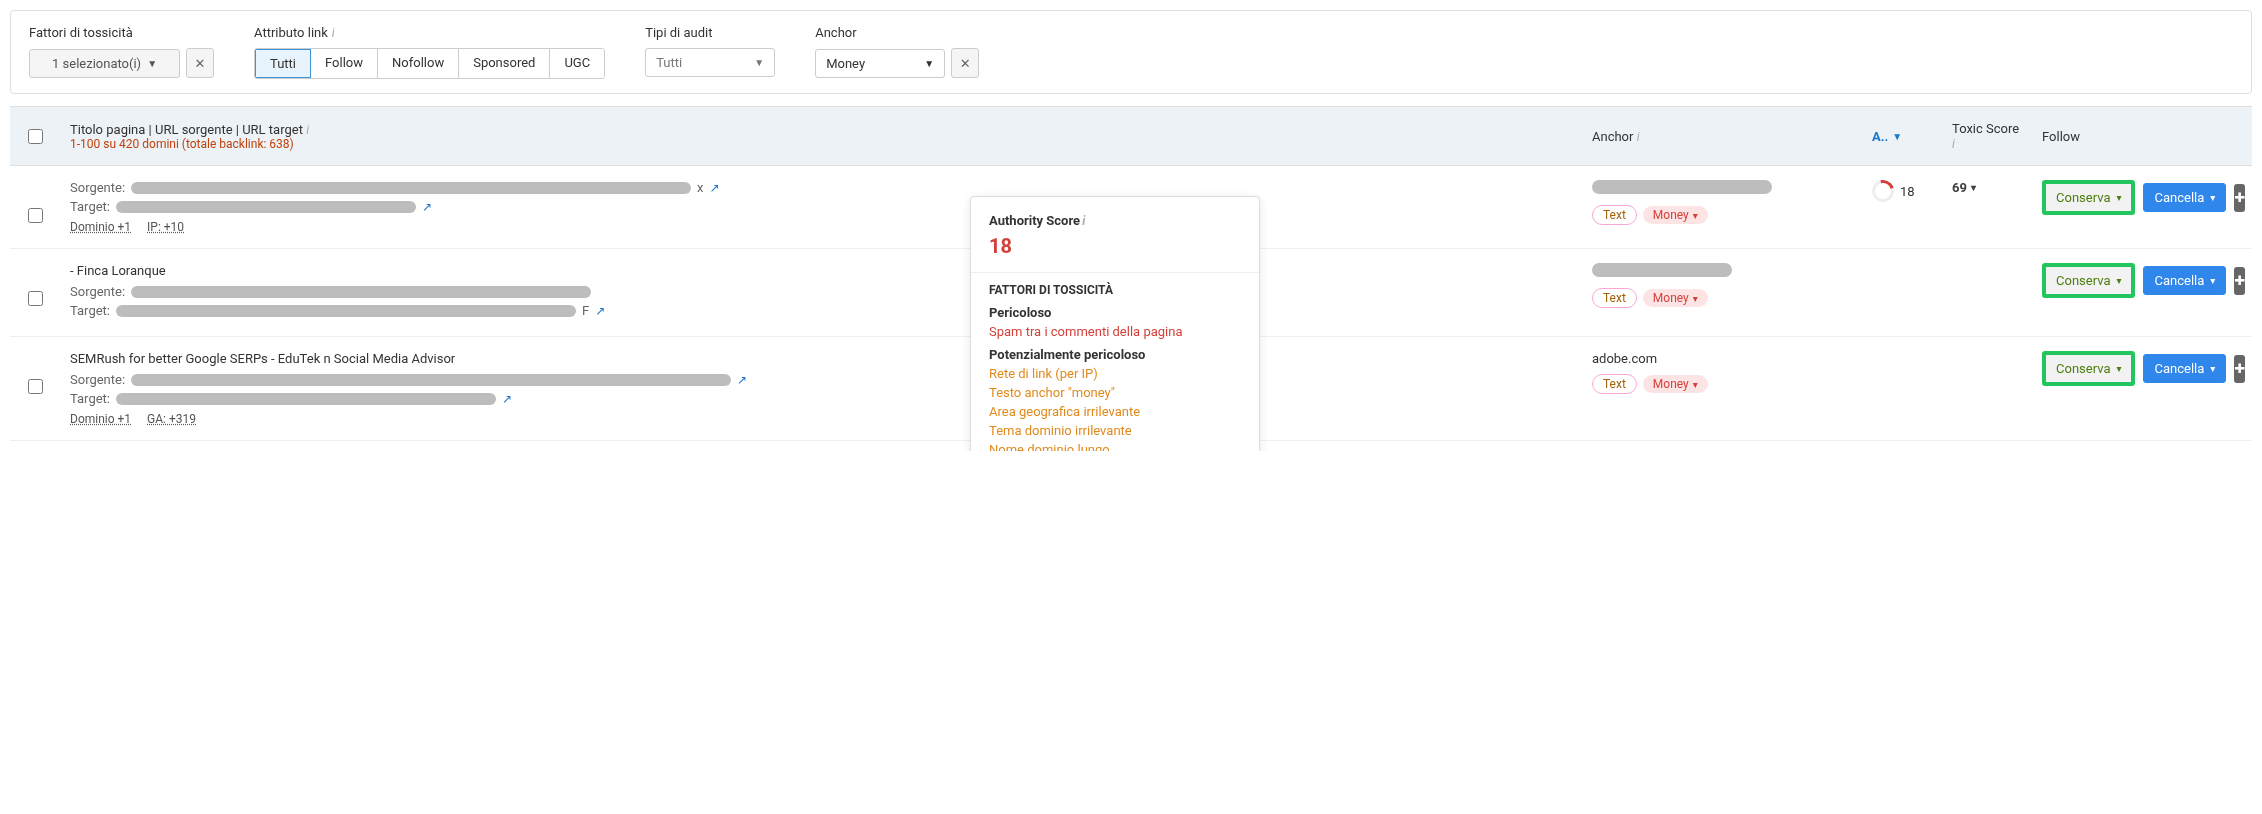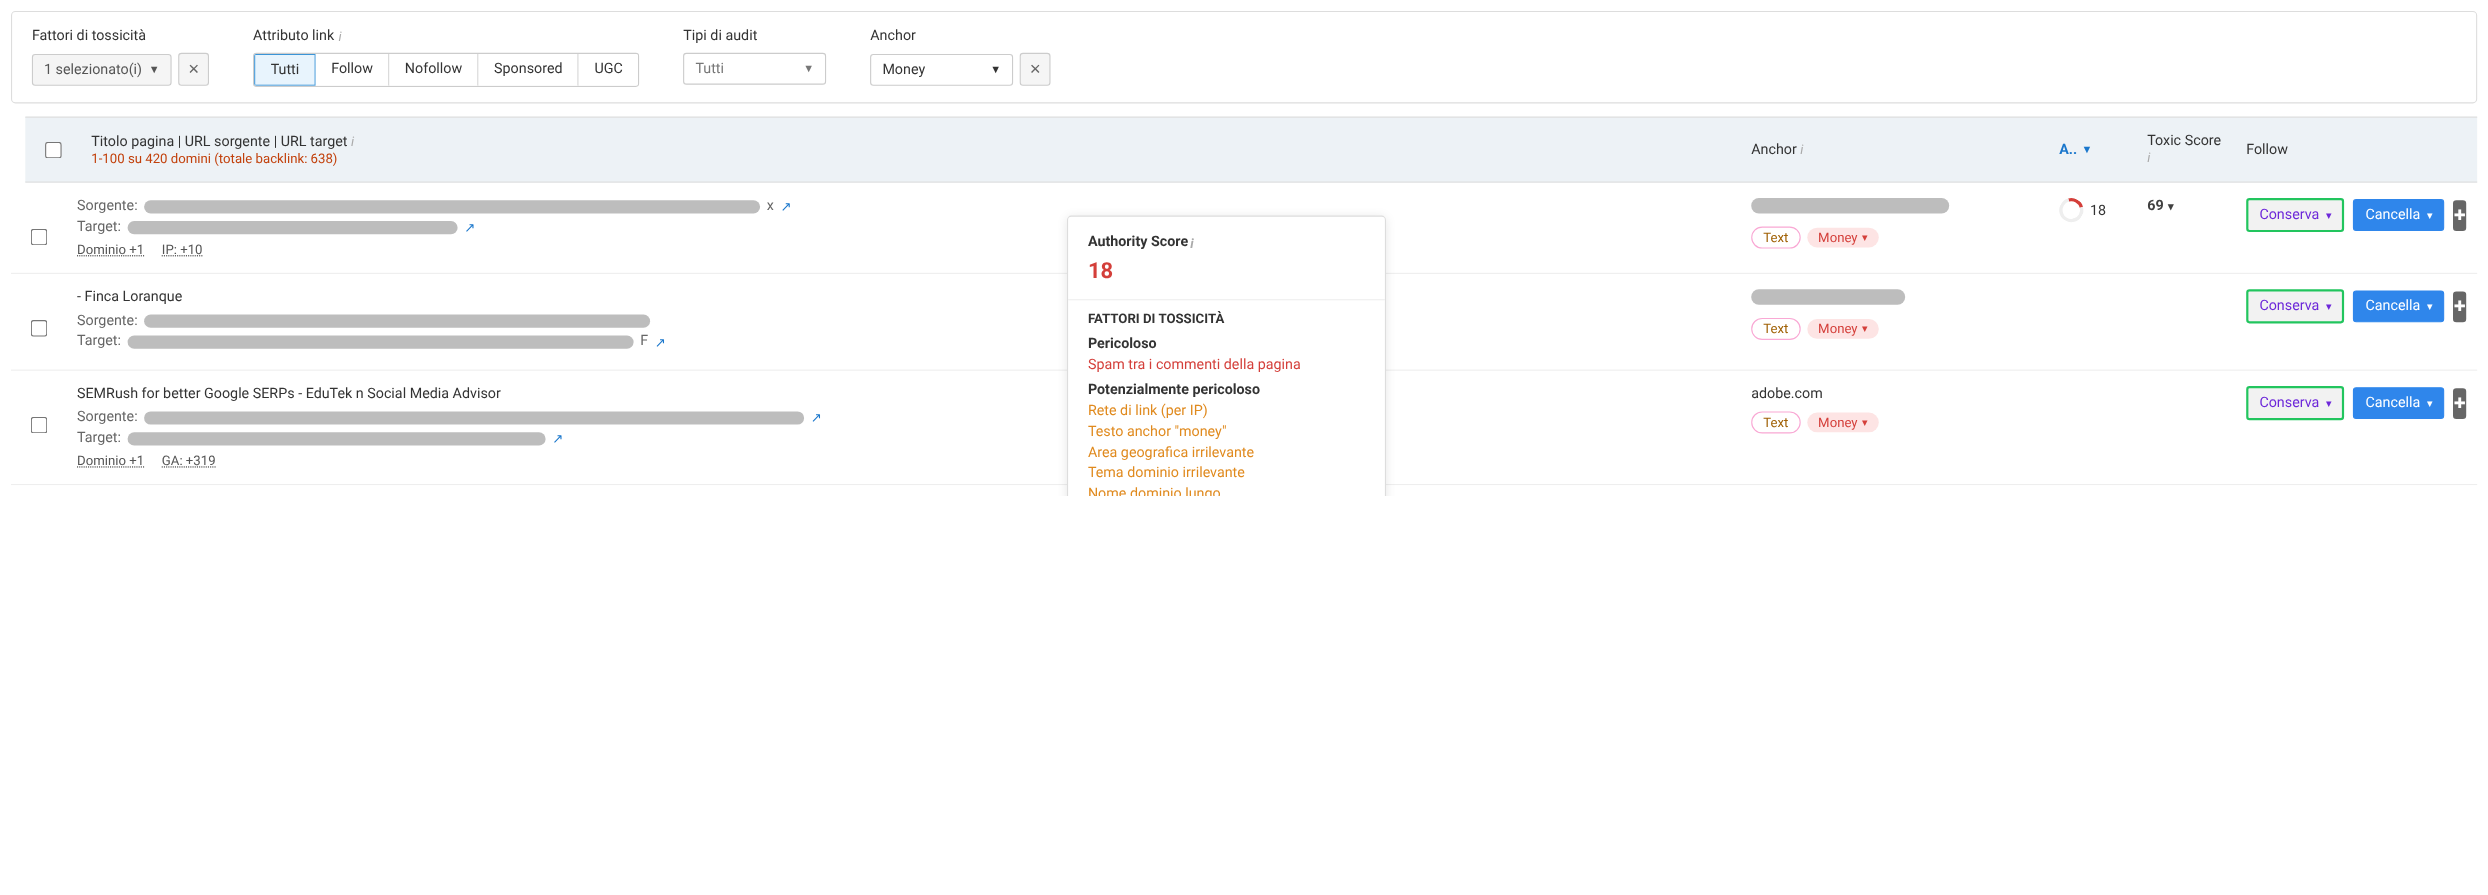--- a/index.html
+++ b/index.html
@@ -3,29 +3,29 @@
 <meta charset="utf-8">
 <style>
 * { box-sizing: border-box; margin: 0; padding: 0; }
 body { font-family: -apple-system, BlinkMacSystemFont, "Segoe UI", Roboto, Arial, sans-serif; font-size: 13px; color: #333; background: #fff; }
 .container { padding: 10px; }
 .filters-panel { border: 1px solid #ddd; border-radius: 4px; padding: 14px 18px; margin-bottom: 12px; display: flex; gap: 40px; flex-wrap: wrap; }
 .filter-group { display: flex; flex-direction: column; gap: 8px; }
 .filter-label { font-size: 13px; color: #333; display: flex; align-items: center; gap: 4px; }
 .info-icon { color: #aaa; font-style: italic; font-size: 12px; cursor: pointer; }
 .selector-row { display: flex; align-items: center; gap: 6px; }
-.dropdown-box { display: inline-flex; align-items: center; gap: 6px; border: 1px solid #ccc; background: #f5f5f5; padding: 6px 10px; border-radius: 3px; cursor: pointer; color: #555; }
+.dropdown-box { display: inline-flex; align-items: center; gap: 6px; border: 1px solid #ccc; background: #f5f5f5; padding: 6px 22px; border-radius: 3px; cursor: pointer; color: #555; }
 .close-btn { display: inline-flex; align-items: center; justify-content: center; width: 28px; height: 30px; border: 1px solid #ccc; border-radius: 3px; background: #f5f5f5; cursor: pointer; color: #666; }
 .seg-control { display: inline-flex; border: 1px solid #ccc; border-radius: 3px; overflow: hidden; }
 .seg-btn { padding: 6px 14px; border-right: 1px solid #ccc; cursor: pointer; background: #fff; color: #333; }
 .seg-btn:last-child { border-right: none; }
 .seg-btn.active { background: #e8f4fd; border: 1px solid #3b95d7; color: #333; }
 .select-box { display: inline-flex; align-items: center; justify-content: space-between; border: 1px solid #ccc; padding: 6px 10px; border-radius: 3px; min-width: 130px; cursor: pointer; background: #fff; color: #777; }
 .select-box.filled { color: #333; }
-.table-header { display: flex; background: #edf2f6; border-top: 1px solid #ddd; border-bottom: 1px solid #ddd; padding: 8px 0; align-items: center; margin-left: 13px; }
+.table-header { display: flex; background: #edf2f6; border-top: 1px solid #ddd; border-bottom: 1px solid #ddd; padding: 8px 0; align-items: center; }
 .th { padding: 6px 10px; color: #333; font-size: 13px; }
 .th-check { width: 50px; display:flex; align-items:center; justify-content:center; }
 .th-title { flex: 1; min-width: 500px; }
 .th-title .subtle { color: #c2410c; font-size: 12px; }
 .th-anchor { width: 280px; }
 .th-as { width: 80px; color: #1a77cc; font-weight: bold; display:flex; align-items:center; gap:4px; cursor:pointer; }
 .th-toxic { width: 90px; }
 .th-actions { width: 220px; }
 .chev { font-size: 10px; }
 .row { display: flex; border-bottom: 1px solid #eee; padding: 12px 0; align-items: flex-start; position: relative; }
@@ -42,21 +42,21 @@
 .anchor-text-redacted { display:inline-block; background:#bdbdbd; height:14px; border-radius:7px; width:180px; margin-bottom:8px; }
 .tag-row { display:flex; gap:6px; align-items:center; }
 .tag { padding:2px 10px; border-radius:12px; font-size:12px; }
 .tag-text { border:1px solid #f9a8d4; background:#fff; color:#a16207;text-align:center; }
 .tag-money { background:#fde4e4; color:#d43f3a; display:inline-flex; align-items:center; gap:4px; }
 .td-as { width:80px; display:flex; align-items:center; gap:6px; }
 .as-donut { width:22px; height:22px; border-radius:50%; border:3px solid #eee; border-top-color:#d43f3a; transform:rotate(30deg); }
 .td-toxic { width:90px; color:#404040; font-weight:bold; display:flex; align-items:center; gap:4px; cursor:pointer; }
 .td-actions { width:220px; display:flex; gap:8px; align-items:center; }
 .btn { padding:6px 10px; border-radius:3px; font-size:13px; cursor:pointer; display:inline-flex; align-items:center; gap:6px; }
-.btn-gray { background:#f2f2f2; border:2px solid #22c55e; color:#6d28d9; }
+.btn-gray { background:#f2f2f2; border:4px solid #22c55e; color:#4d7c0f; }
 .btn-blue { background:#2f86eb; border:1px solid #2f86eb; color:#fff; }
 .btn-square { background:#666; color:#fff; border-radius:3px; width:28px; height:28px; display:inline-flex; align-items:center; justify-content:center; cursor:pointer; }
 .popover { position:absolute; top:30px; left:960px; width:290px; background:#fff; border:1px solid #ddd; border-radius:4px; box-shadow:0 2px 10px rgba(0,0,0,0.1); padding:16px 18px; z-index:10; }
 .popover h4 { font-size:13px; color:#333; display:flex; align-items:center; gap:2px; margin-bottom:6px; }
 .popover .big-red { font-size:20px; font-weight:bold; color:#d43f3a; margin-bottom:14px; }
 .popover hr.hidden { border:none; border-top:1px solid #eee; margin:10px -18px; }
 .popover .sect-title { font-weight:bold; text-transform:uppercase; font-size:12px; margin-bottom:8px; }
 .popover .subhead { font-weight:bold; font-size:13px; margin:8px 0 4px; }
 .popover .danger-item { color:#d43f3a; font-size:13px; margin-bottom:4px; }
 .popover .warn-item { color:#e08a1e; font-size:13px; margin-bottom:4px; }

